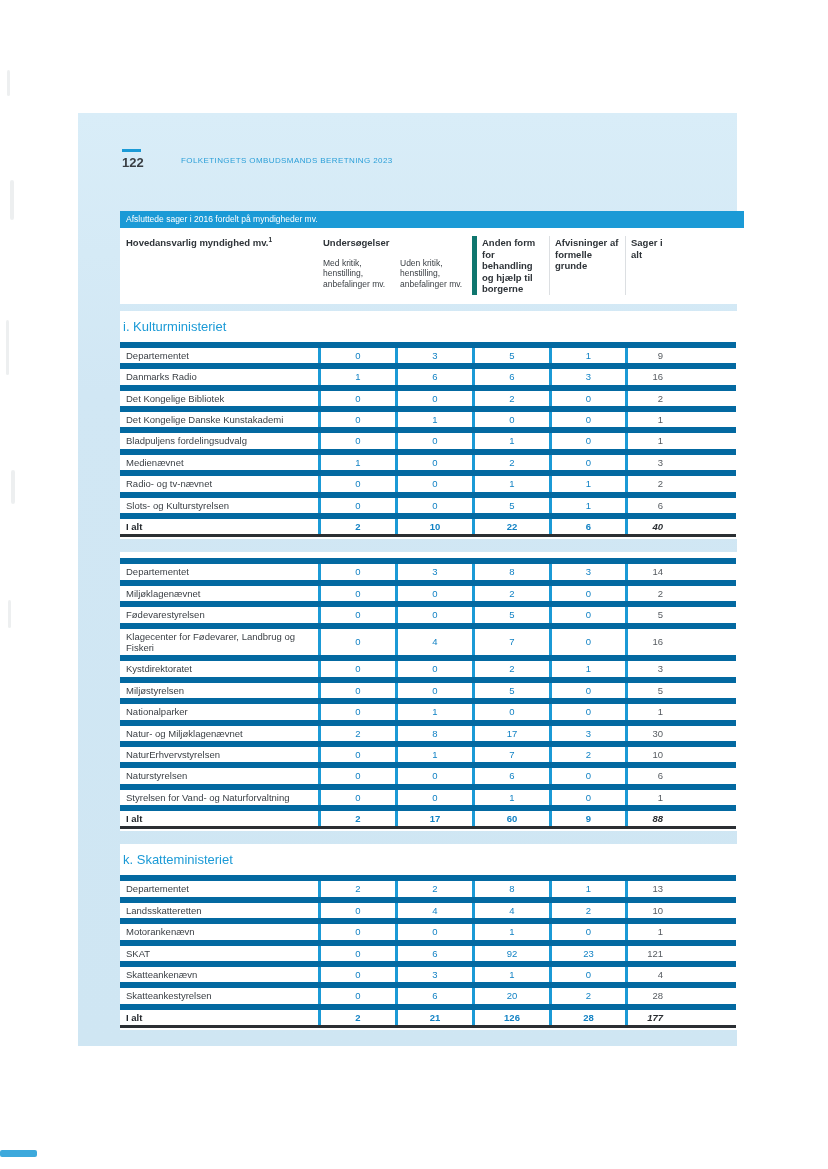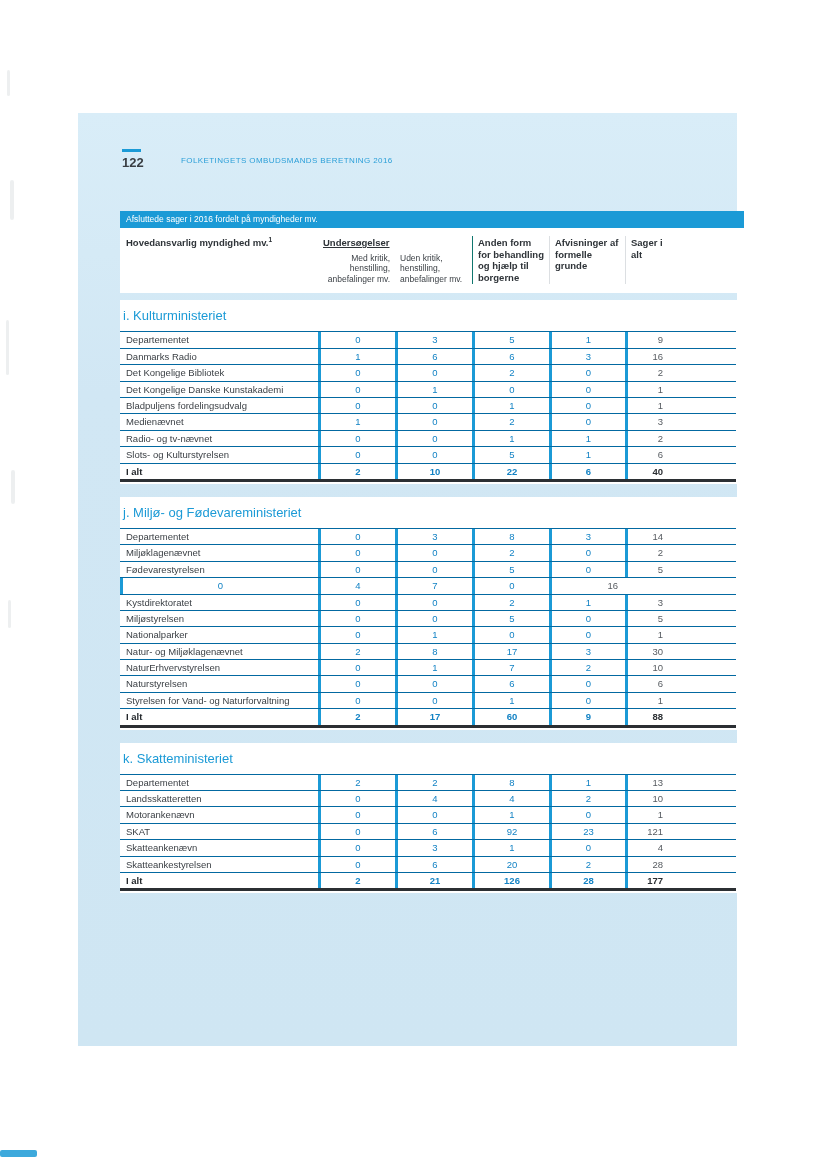--- a/index.html
+++ b/index.html
@@ -90,24 +90,24 @@
   }
   .hcell.bold { font-weight: bold; }
   .hcell.sub {
     font-size: 8.5px;
     font-weight: normal;
     color: #3c4146;
     padding-top: 4px;
     line-height: 1.25;
   }
   .hc-main     { grid-column: 1; grid-row: 1 / span 2; padding-left: 6px; }
-  .hc-unders   { grid-column: 2 / span 2; grid-row: 1; text-decoration: underline; }
-  .hc-sub1     { grid-column: 2; grid-row: 2; text-align: right; }
+  .hc-unders   { grid-column: 2 / span 2; grid-row: 1; }
+  .hc-sub1     { grid-column: 2; grid-row: 2; }
   .hc-sub2     { grid-column: 3; grid-row: 2; }
-  .hc-anden    { grid-column: 4; grid-row: 1 / span 2; border-left: 1px solid #0f766e; }
+  .hc-anden    { grid-column: 4; grid-row: 1 / span 2; border-left: 5px solid #0f766e; }
   .hc-afvis    { grid-column: 5; grid-row: 1 / span 2; border-left: 1px solid #dcdfe2; }
   .hc-sager    { grid-column: 6; grid-row: 1 / span 2; border-left: 1px solid #dcdfe2; }
   sup {
     font-size: 6.5px;
     vertical-align: super;
     line-height: 0;
   }
   .section-card {
     background: #ffffff;
     padding: 6px 8px 2px 0;
@@ -115,21 +115,21 @@
   }
   .section-title {
     color: #1b9ad6;
     font-size: 13px;
     margin: 2px 0 8px 3px;
   }
   .rows { }
   .row {
     display: grid;
     grid-template-columns: 198px 77px 77px 77px 76px 45px;
-    border-top: 1px solid #0369a1;
+    border-top: 6px solid #0369a1;
   }
   .cell {
     font-size: 9.5px;
     color: #3a3f44;
     min-height: 15px;
     padding: 2px 4px;
     display: flex;
     align-items: center;
     line-height: 1.2;
     box-sizing: border-box;
@@ -141,39 +141,39 @@
     border-left: 3px solid #1b9ad6;
   }
   .cell.last {
     justify-content: flex-end;
     color: #565b60;
     padding-right: 7px;
     border-left: 3px solid #1b9ad6;
   }
   .row.total { font-weight: bold; border-bottom: 3px solid #2b2f33; }
   .row.total .cell.name { color: #24282c; }
-  .row.total .cell.last { color: #2b2f33; }
+  .row.total .cell.last { color: #2b2f33; font-style: italic; }
 </style>
 </head>
 <body>
 
 <div class="sheet">
 
   <div class="artifact" style="left:7px; top:70px; width:3px; height:26px;"></div>
   <div class="artifact" style="left:10px; top:180px; width:4px; height:40px;"></div>
   <div class="artifact" style="left:6px; top:320px; width:3px; height:55px;"></div>
   <div class="artifact" style="left:11px; top:470px; width:4px; height:34px;"></div>
   <div class="artifact" style="left:8px; top:600px; width:3px; height:28px;"></div>
   <div class="artifact blue" style="left:0px; top:1150px; width:37px; height:7px;"></div>
 
   <div class="scan-page">
 
     <div class="pageno-rule"></div>
     <div class="pageno">122</div>
-    <div class="running-head">FOLKETINGETS OMBUDSMANDS BERETNING 2016</div>
+    <div class="running-head">FOLKETINGETS OMBUDSMANDS BERETNING 2023</div>
 
     <div class="table-wrap">
 
       <div class="title-bar">Afsluttede sager i 2016 fordelt på myndigheder mv.</div>
 
       <div class="head-block">
         <div class="hcell bold hc-main">
           <span>Hovedansvarlig myndighed mv.</span><sup>1</sup>
         </div>
         <div class="hcell bold hc-unders">Undersøgelser</div>
@@ -265,21 +265,20 @@
             <div class="cell num">2</div>
             <div class="cell num">10</div>
             <div class="cell num">22</div>
             <div class="cell num">6</div>
             <div class="cell last">40</div>
           </div>
         </div>
       </div>
 
       <div class="section-card">
-        <div class="section-title">j. Miljø- og Fødevareministeriet</div>
         <div class="rows">
 
             <div class="row">
               <div class="cell name">Departementet</div>
               <div class="cell num">0</div>
               <div class="cell num">3</div>
               <div class="cell num">8</div>
               <div class="cell num">3</div>
               <div class="cell last">14</div>
             </div>
@@ -296,20 +295,21 @@
             <div class="row">
               <div class="cell name">Fødevarestyrelsen</div>
               <div class="cell num">0</div>
               <div class="cell num">0</div>
               <div class="cell num">5</div>
               <div class="cell num">0</div>
               <div class="cell last">5</div>
             </div>
 
             <div class="row">
+              <div class="cell name">Klagecenter for Fødevarer, Landbrug og Fiskeri</div>
               <div class="cell num">0</div>
               <div class="cell num">4</div>
               <div class="cell num">7</div>
               <div class="cell num">0</div>
               <div class="cell last">16</div>
             </div>
 
             <div class="row">
               <div class="cell name">Kystdirektoratet</div>
               <div class="cell num">0</div>

